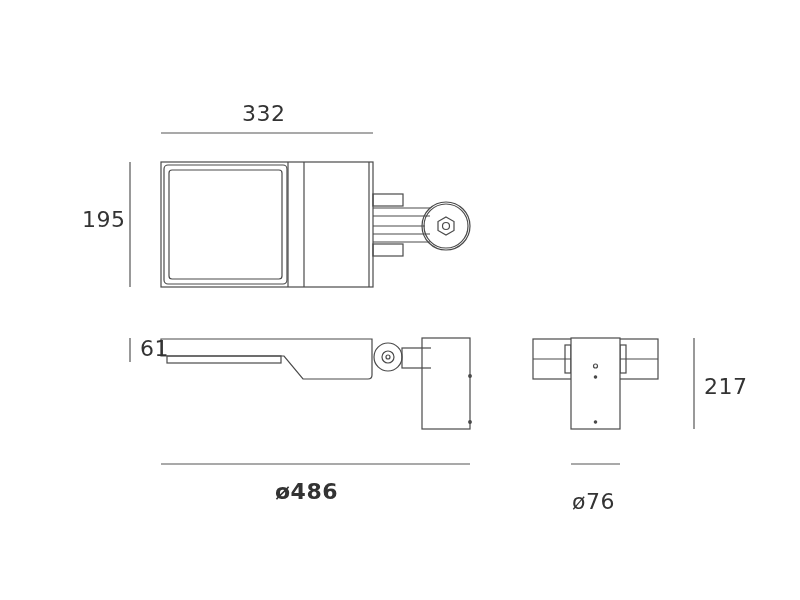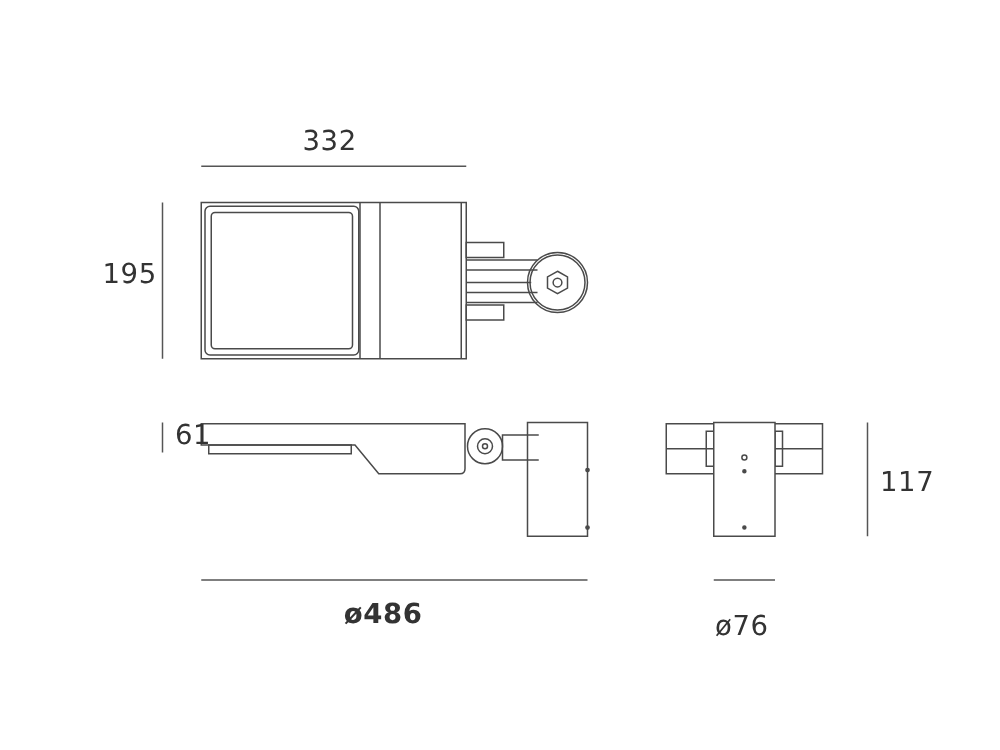--- a/index.html
+++ b/index.html
@@ -70,13 +70,13 @@
   <line x1="694" y1="338" x2="694" y2="429" stroke="#555" stroke-width="1.2"></line>
 
   <line x1="571" y1="464" x2="620" y2="464" stroke="#555" stroke-width="1.2"></line>
 </svg>
 
 <div class="dimtext" style="left:242px; top:101px;">332</div>
 <div class="dimtext" style="left:82px; top:207px;">195</div>
 <div class="dimtext" style="left:92px; top:336px;margin-left:48px;">61</div>
 <div class="dimtext" style="left:275px; top:479px;font-weight:bold;">ø486</div>
 <div class="dimtext" style="left:572px; top:489px;">ø76</div>
-<div class="dimtext" style="left:704px; top:374px;">117</div>
+<div class="dimtext" style="left:704px; top:374px;">217</div>
 
 </body></html>

